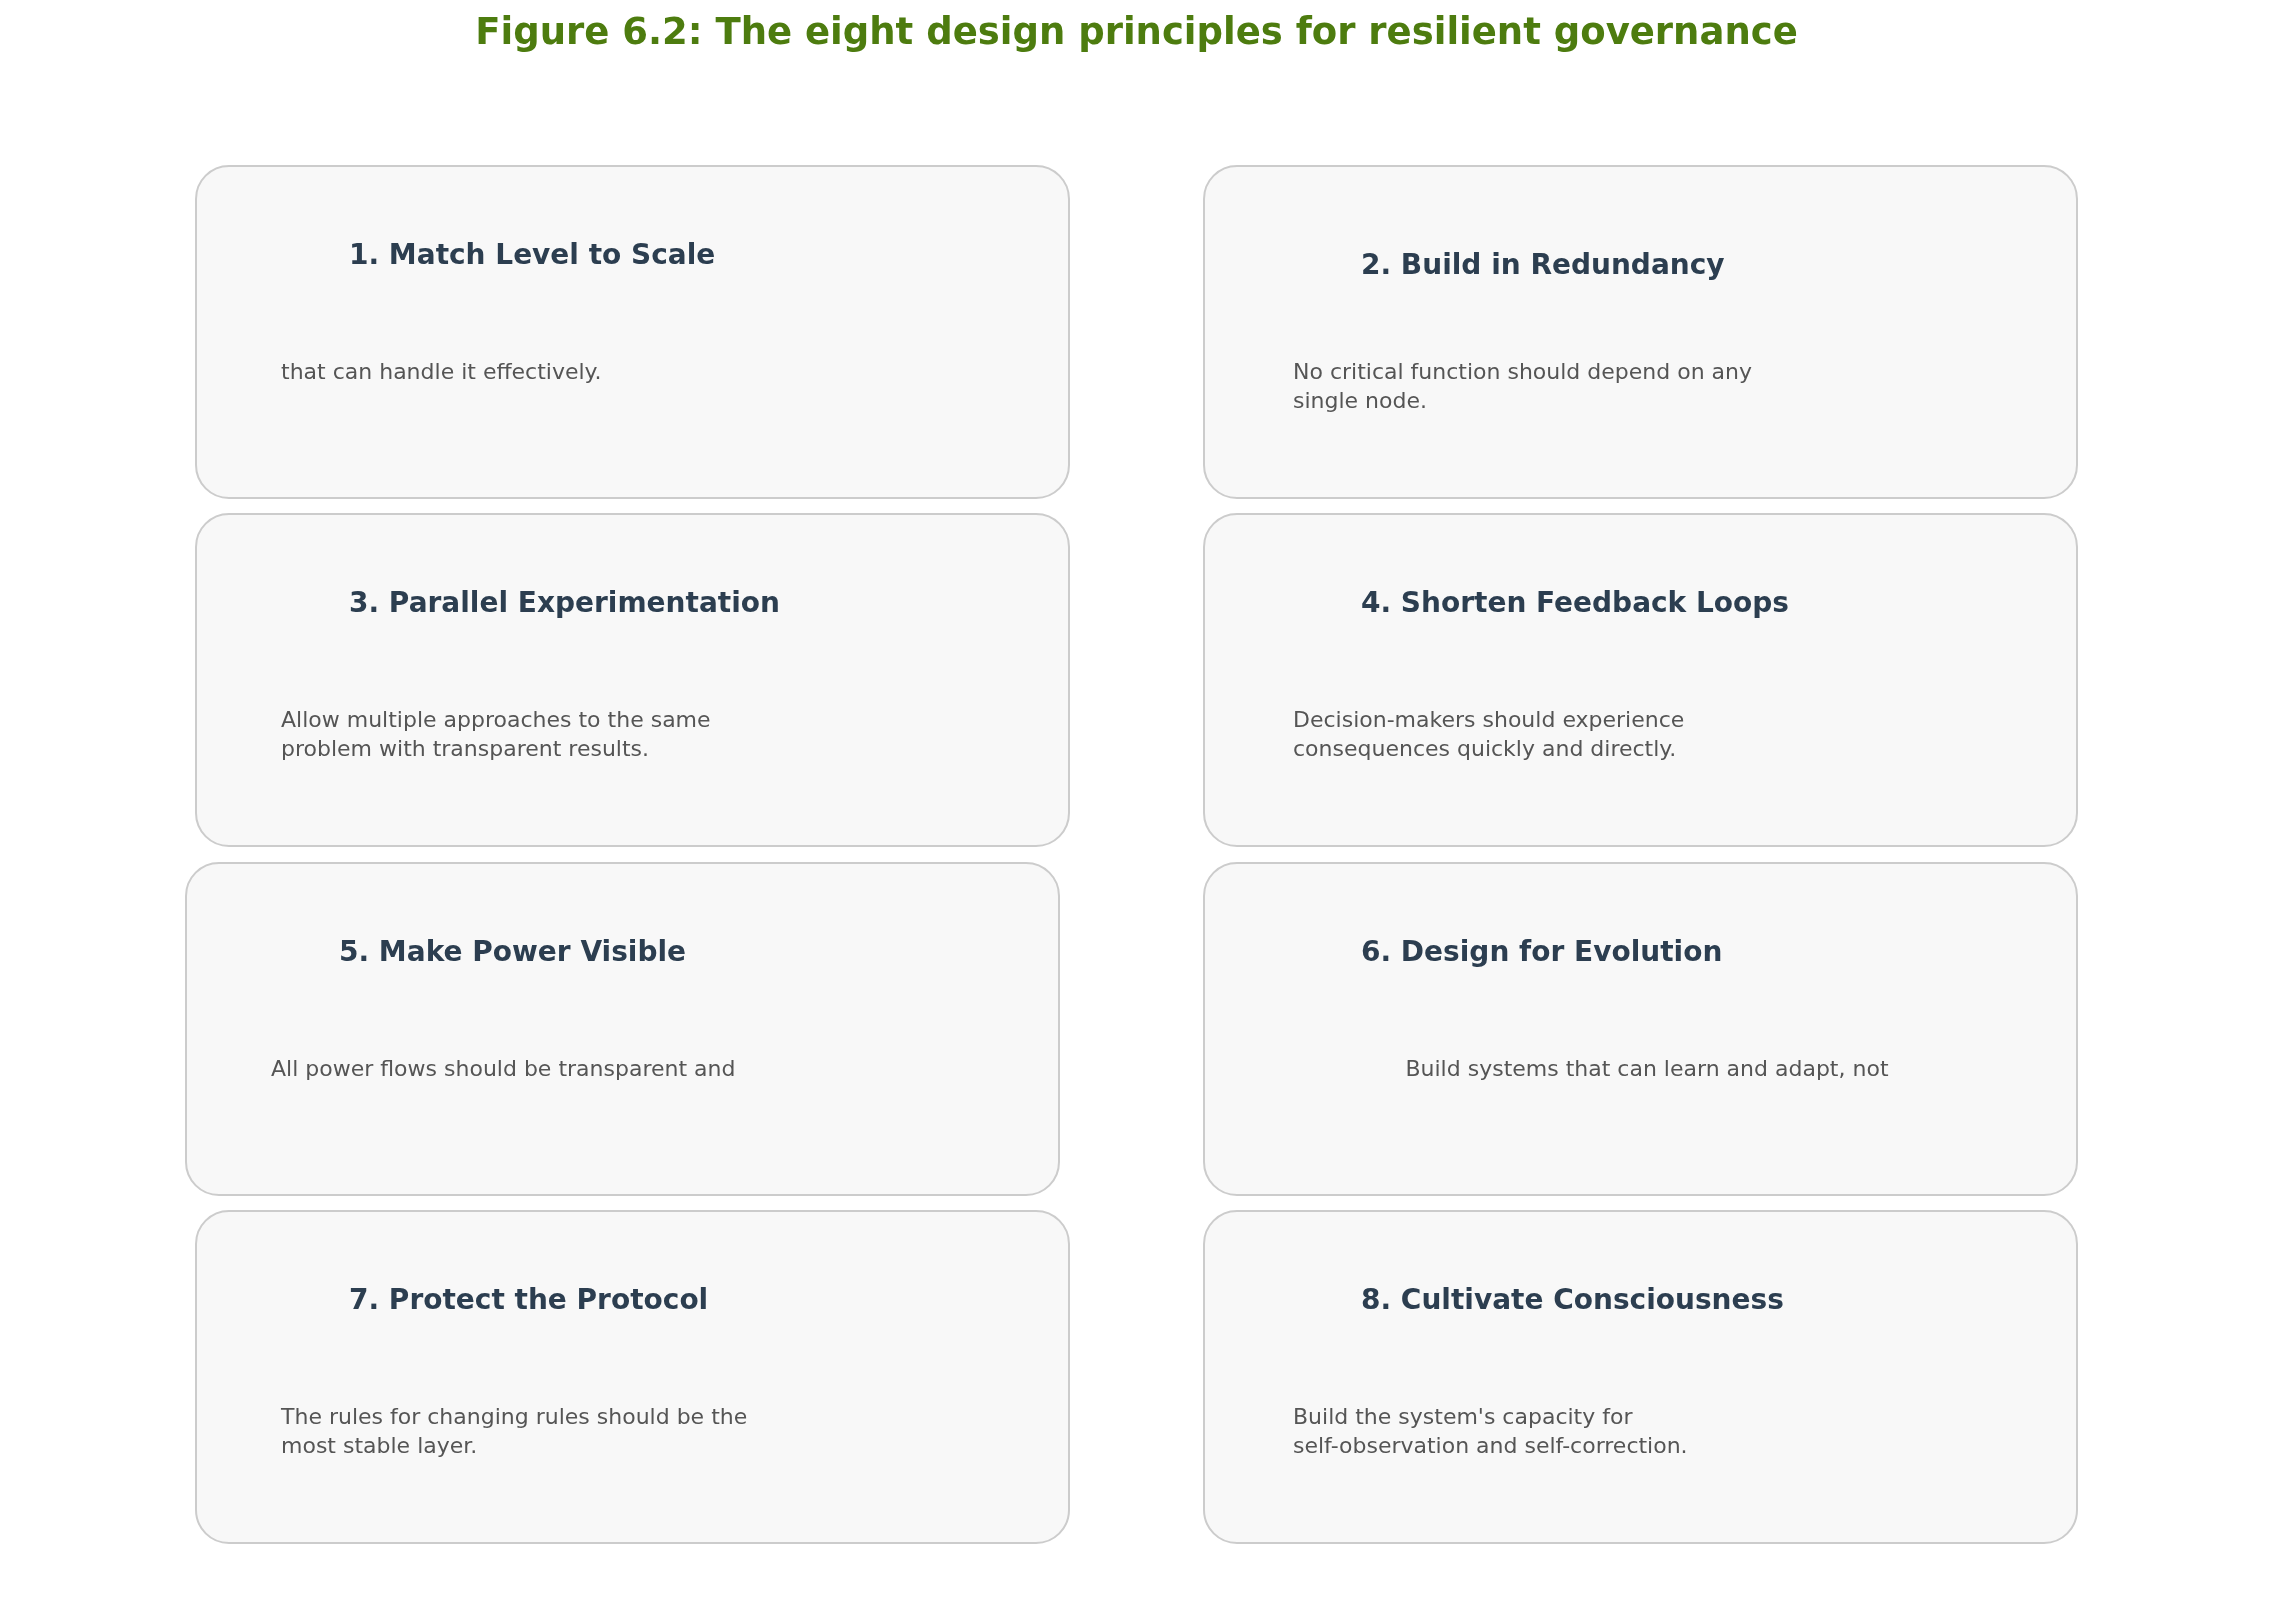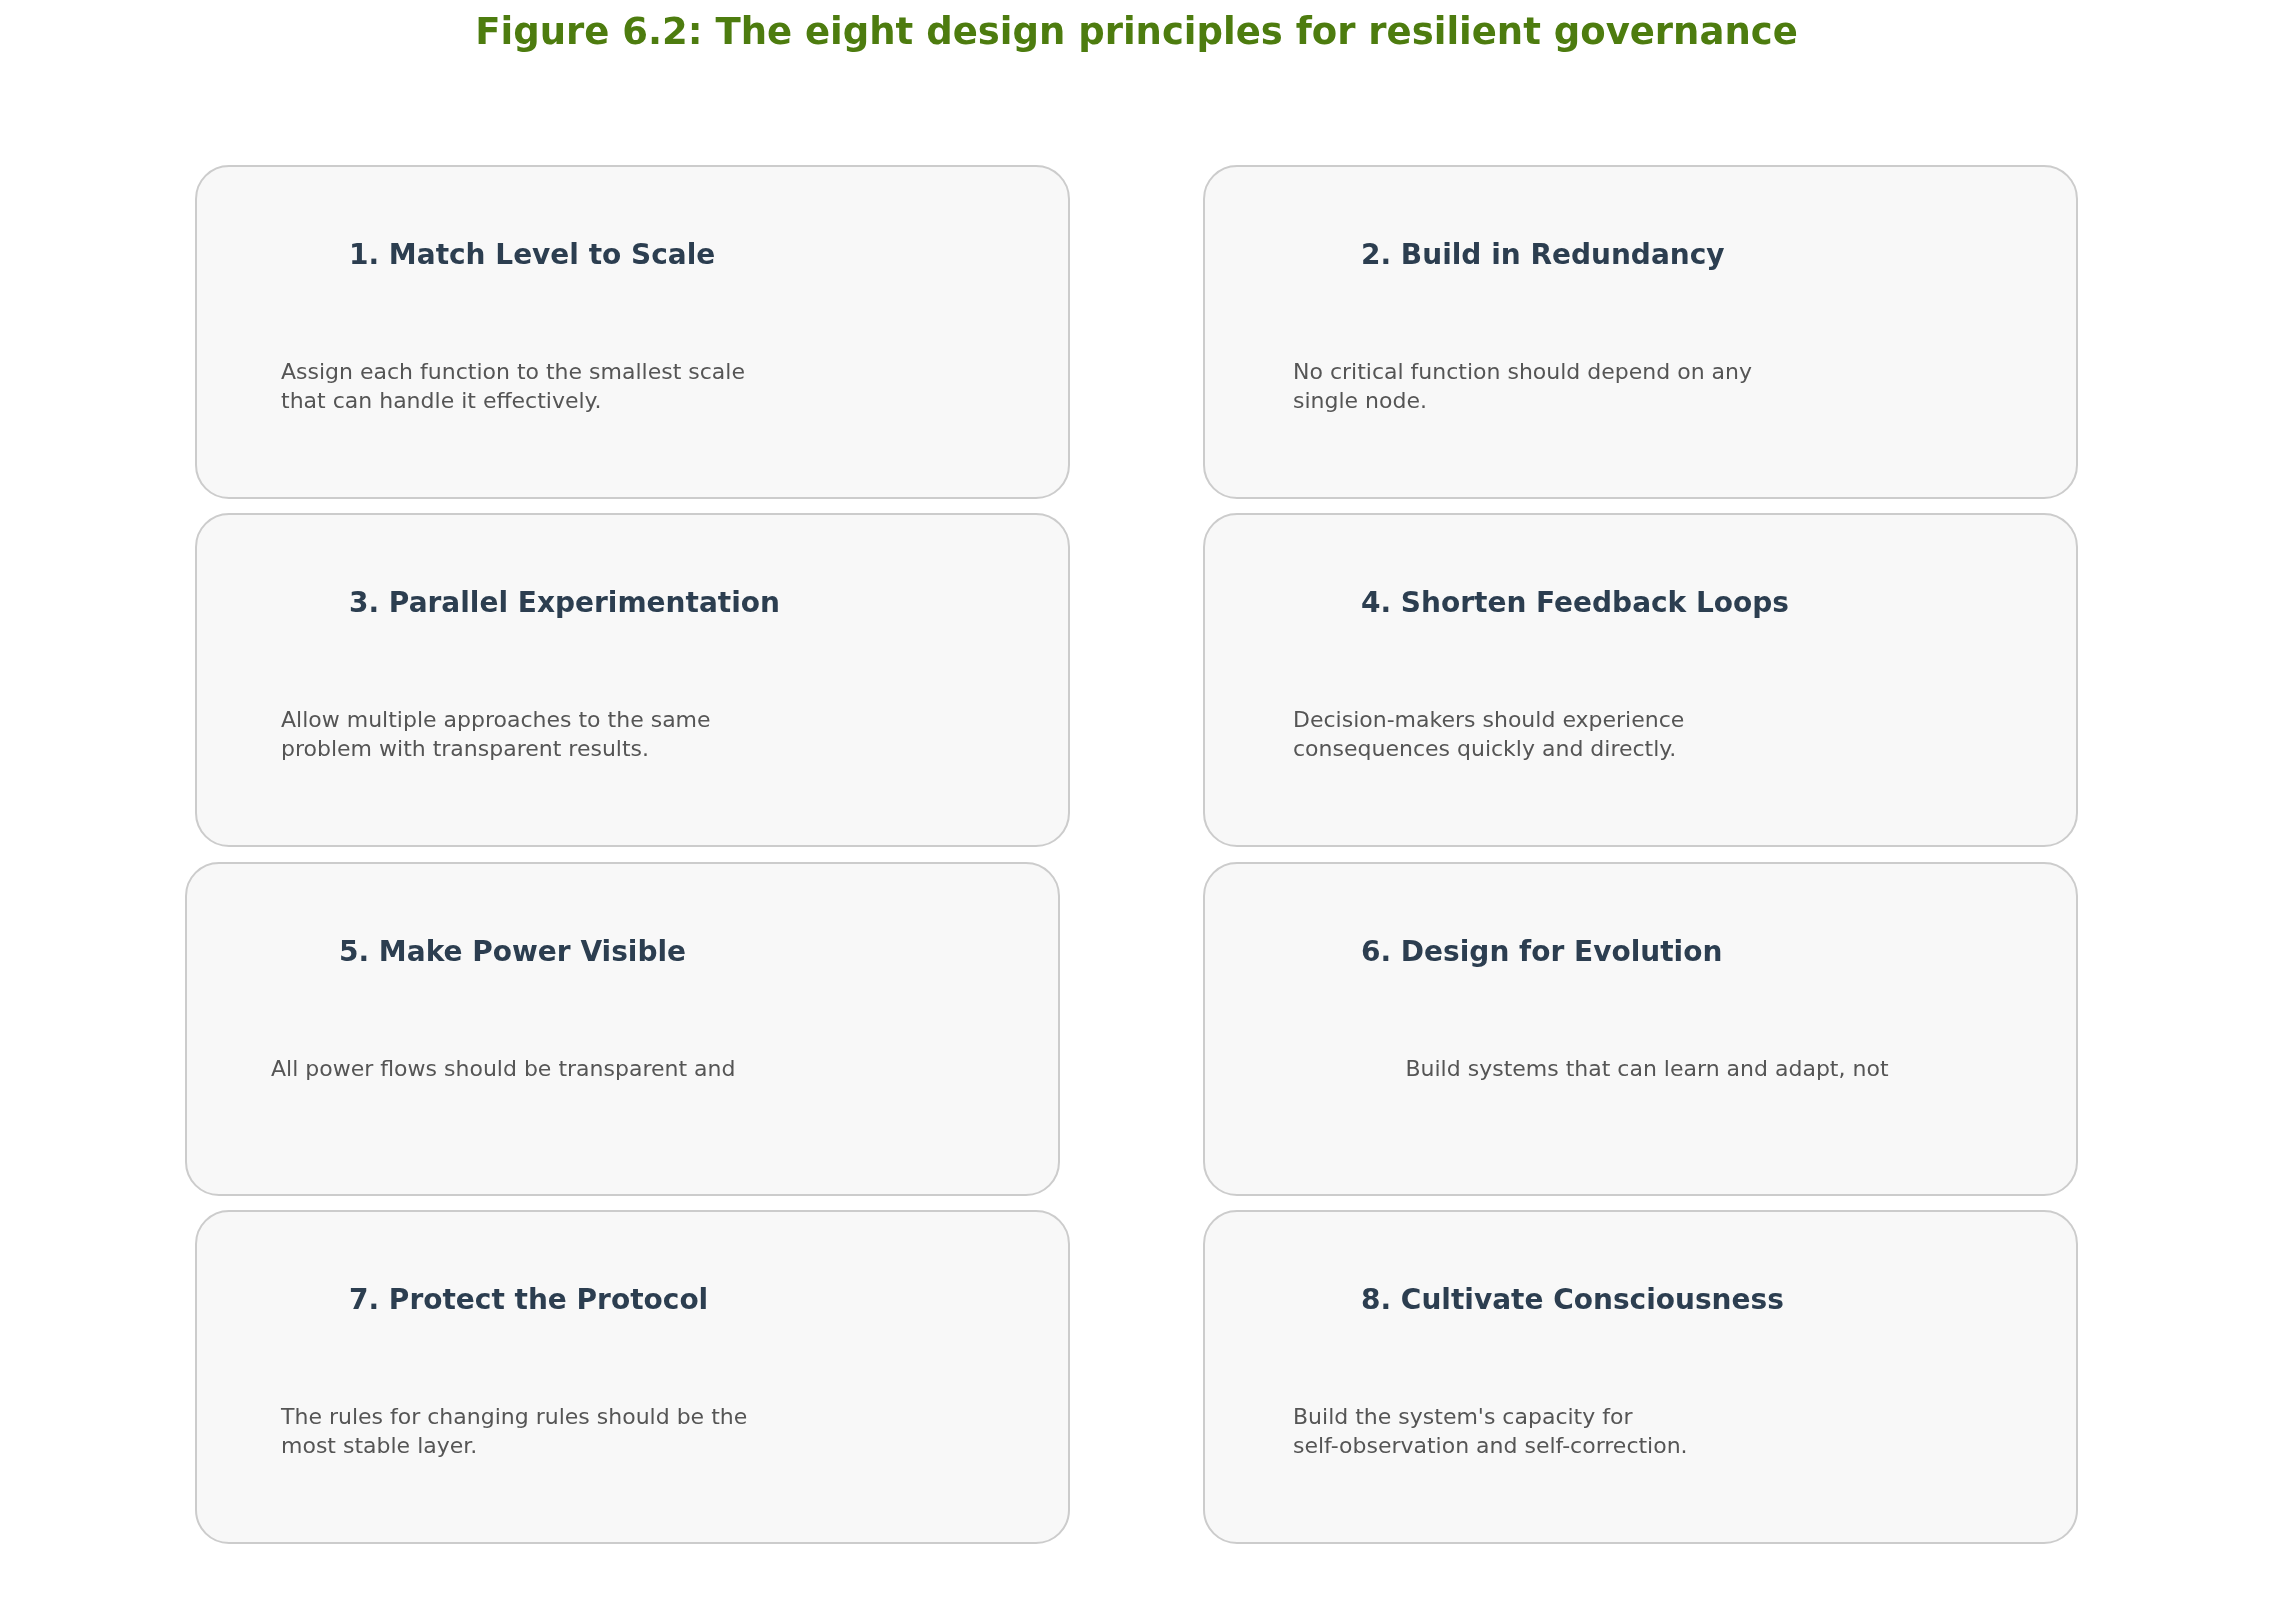--- a/index.html
+++ b/index.html
@@ -63,26 +63,25 @@
     }
   </style>
 </head>
 <body>
 
 <div class="fig-title">Figure 6.2: The eight design principles for resilient governance</div>
 
 <div class="card" style="left:195px; top:165px;">
   <div class="card-title">1. Match Level to Scale</div>
   <div class="card-desc">
-    <span>Assign each function to the smallest scale</span>
     <span>that can handle it effectively.</span>
   </div>
 </div>
 <div class="card" style="left:1203px; top:165px;">
-  <div class="card-title" style="left:156px;">2. Build in Redundancy</div>
+  <div class="card-title" style="left:156px;margin-top:10px;">2. Build in Redundancy</div>
   <div class="card-desc" style="left:88px;">
     <span>No critical function should depend on any</span>
     <span>single node.</span>
   </div>
 </div>
 
 <div class="card" style="left:195px; top:513px;">
   <div class="card-title">3. Parallel Experimentation</div>
   <div class="card-desc">
     <span>Allow multiple approaches to the same</span>

